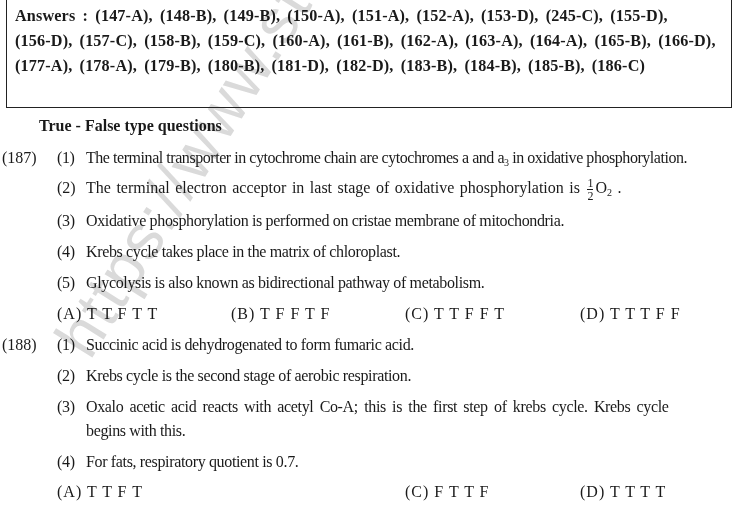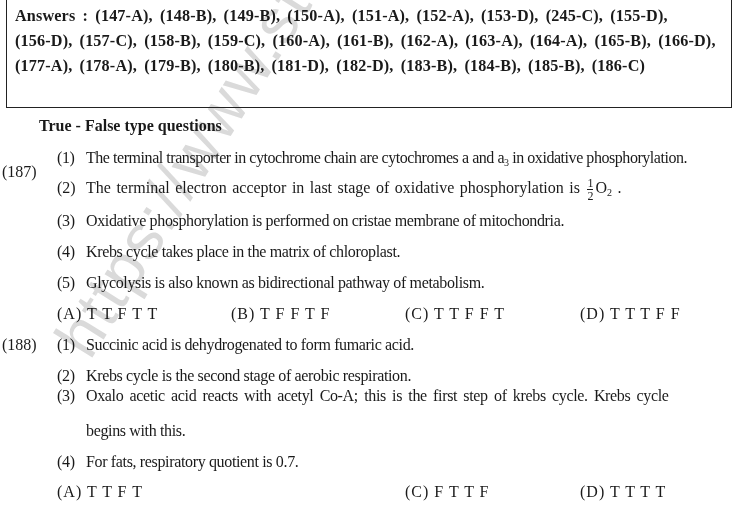--- a/index.html
+++ b/index.html
@@ -32,21 +32,21 @@
 </div>
 
 <div class="answers-box">
   <div class="ans-line"><span>Answers :</span> <span>(147-A), (148-B), (149-B), (150-A), (151-A), (152-A), (153-D), (245-C), (155-D),</span></div>
   <div class="ans-line">(156-D), (157-C), (158-B), (159-C), (160-A), (161-B), (162-A), (163-A), (164-A), (165-B), (166-D),</div>
   <div class="ans-line">(177-A), (178-A), (179-B), (180-B), (181-D), (182-D), (183-B), (184-B), (185-B), (186-C)</div>
 </div>
 
 <div class="section-title">True - False type questions</div>
 
-<div class="qnum" style="top:163px;">(187)</div>
+<div class="qnum" style="top:149px;">(187)</div>
 <div class="stmt" style="top:149px; letter-spacing:-0.45px;">
   <span class="num">(1)</span><span>The terminal transporter in cytochrome chain are cytochromes a and a</span><span class="sub">3</span><span> in oxidative phosphorylation.</span>
 </div>
 <div class="stmt" style="top:177px; word-spacing:1.5px;">
   <span class="num">(2)</span><span>The terminal electron acceptor in last stage of oxidative phosphorylation is</span>
   <span class="frac"><span>1</span><span class="den">2</span></span><span>O</span><span class="sub">2</span><span> .</span>
 </div>
 <div class="stmt cond" style="top:212px;">
   <span class="num">(3)</span><span>Oxidative phosphorylation is performed on cristae membrane of mitochondria.</span>
 </div>
@@ -61,21 +61,21 @@
 <div class="opt" style="left:405px; top:305px;"><span>(C)</span> <span>T T F F T</span></div>
 <div class="opt" style="left:580px; top:305px;"><span>(D)</span> <span>T T T F F</span></div>
 
 <div class="qnum" style="top:336px;font-family:Liberation Serif, serif;">(188)</div>
 <div class="stmt cond" style="top:336px;">
   <span class="num">(1)</span><span>Succinic acid is dehydrogenated to form fumaric acid.</span>
 </div>
 <div class="stmt cond" style="top:367px;">
   <span class="num">(2)</span><span>Krebs cycle is the second stage of aerobic respiration.</span>
 </div>
-<div class="stmt cond" style="top:387px; word-spacing:2.6px;">
+<div class="stmt cond" style="top:398px; word-spacing:2.6px;">
   <span class="num">(3)</span><span>Oxalo acetic acid reacts with acetyl Co-A; this is the first step of krebs cycle. Krebs cycle</span>
 </div>
 <div class="stmt cond" style="top:422px; left:86px;">begins with this.</div>
 <div class="stmt cond" style="top:453px;">
   <span class="num">(4)</span><span>For fats, respiratory quotient is 0.7.</span>
 </div>
 <div class="opt" style="left:57px; top:483px;"><span>(A)</span> <span>T T F T</span></div>
 <div class="opt" style="left:231px; top:505px;"><span>(B)</span> <span>T T T F</span></div>
 <div class="opt" style="left:405px; top:483px;"><span>(C)</span> <span>F T T F</span></div>
 <div class="opt" style="left:580px; top:483px;"><span>(D)</span> <span>T T T T</span></div>

